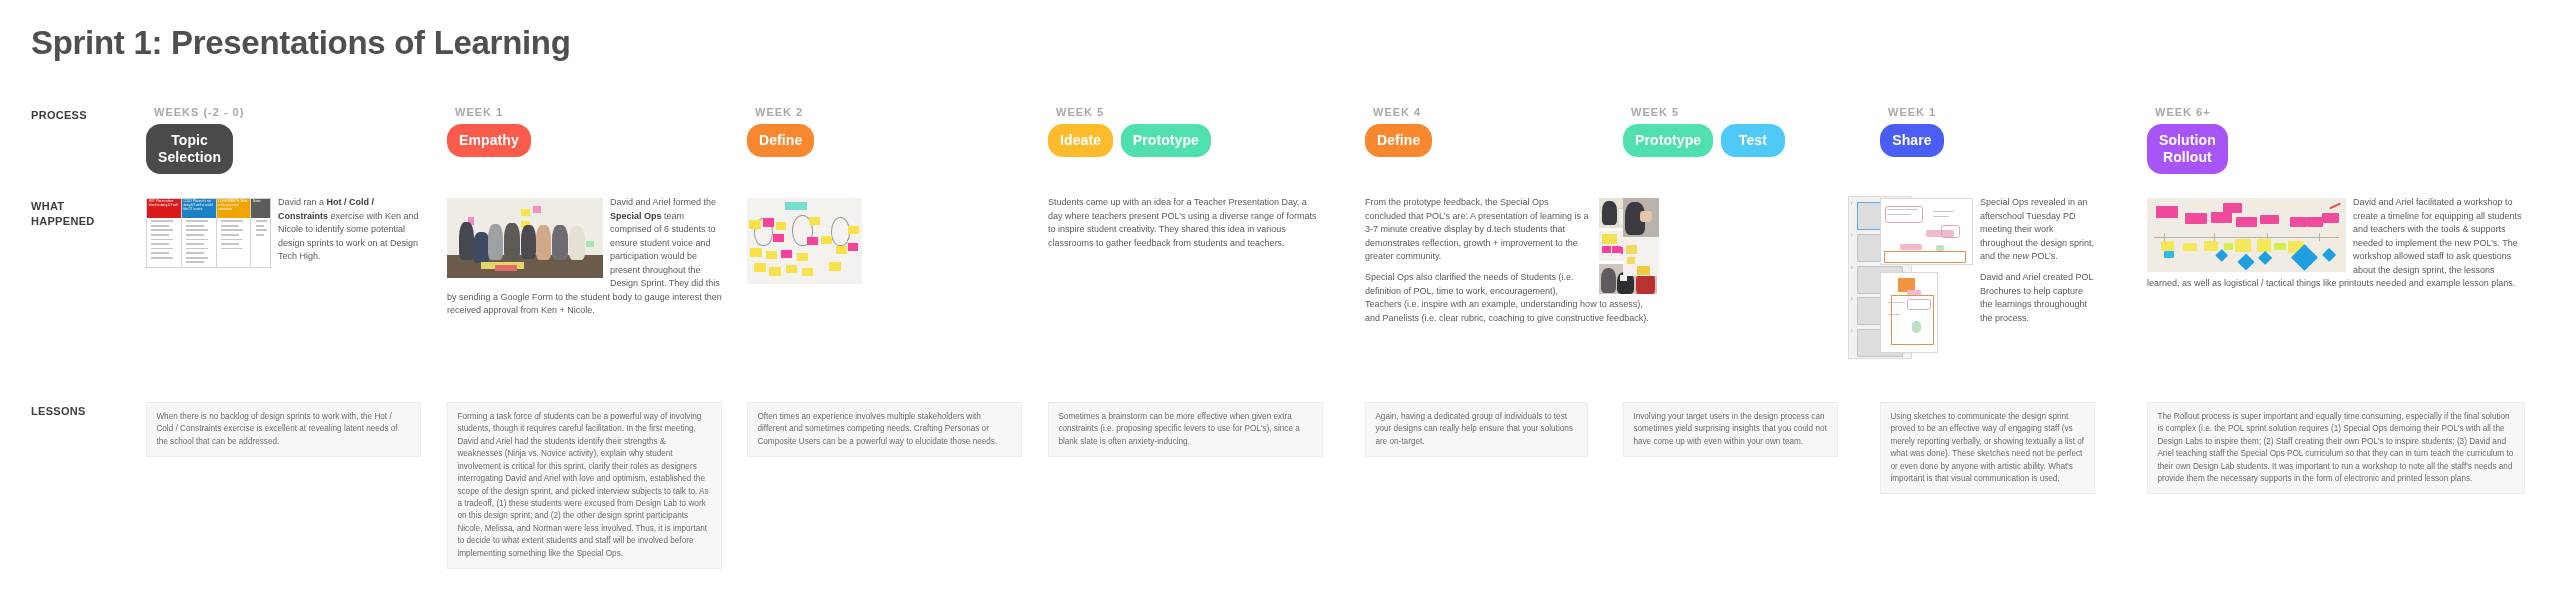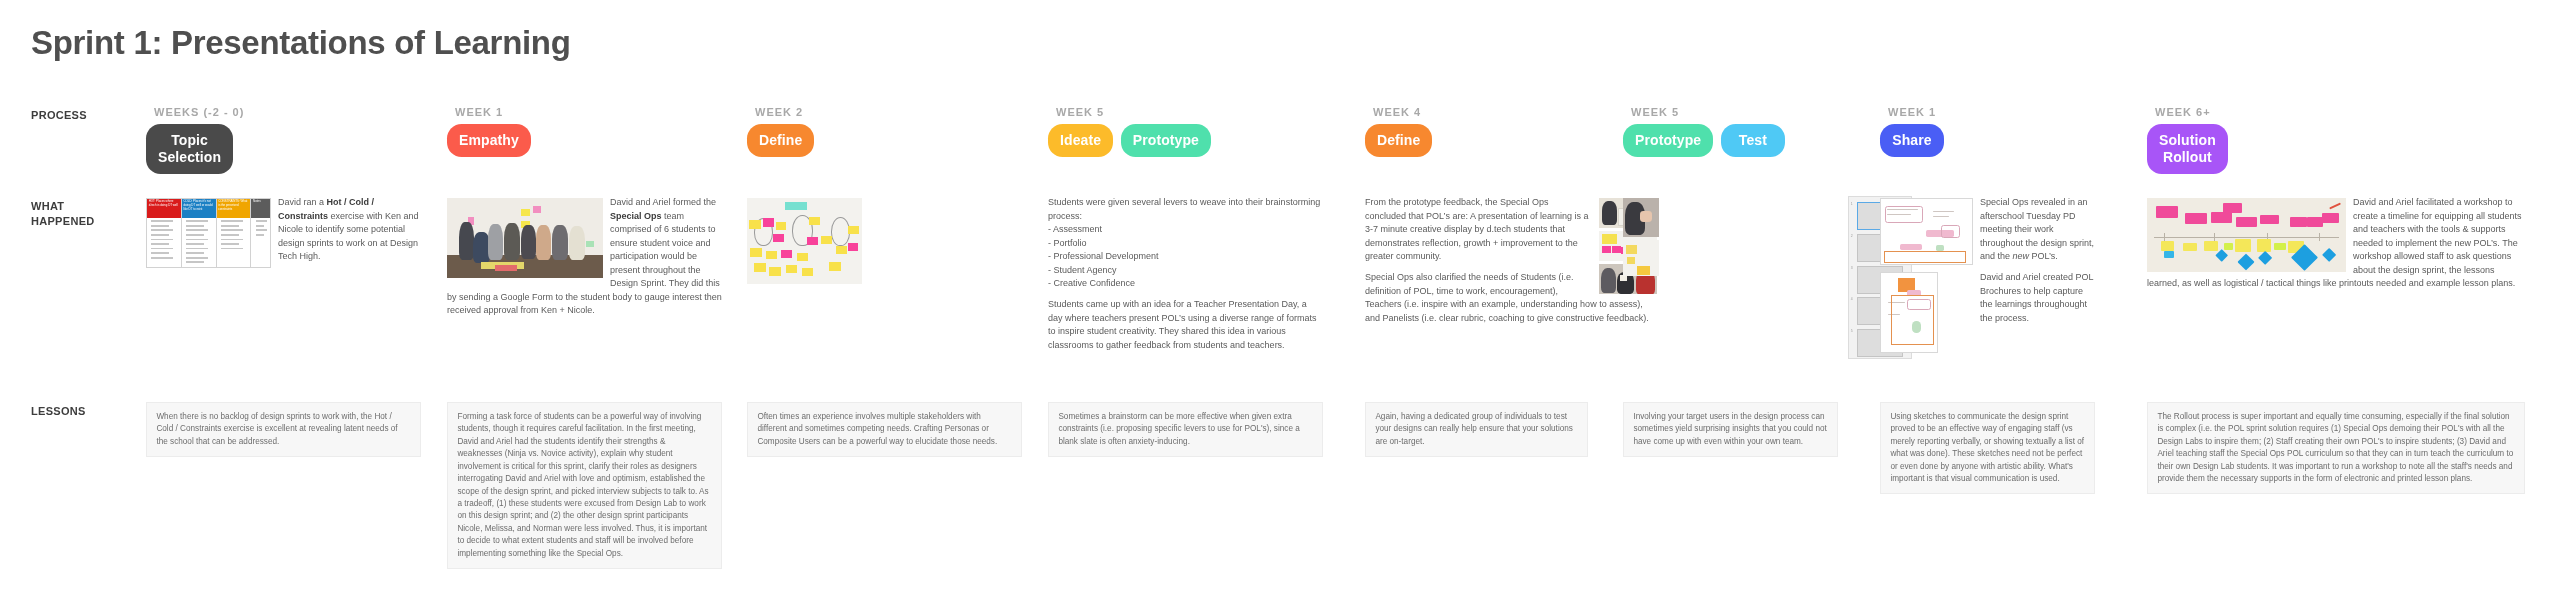--- a/index.html
+++ b/index.html
@@ -270,21 +270,20 @@
 
   <div class="lesson" style="left:747px; width:275px;">Often times an experience involves multiple stakeholders with different and sometimes competing needs. Crafting Personas or Composite Users can be a powerful way to elucidate those needs.</div>
 
   <div class="week-label" style="left:1048px">WEEK 5</div>
   <div class="pill-row" style="left:1048px">
     <div class="pill" style="background:#fcbb2a;">Ideate</div>
     <div class="pill" style="background:#4fe0ac;">Prototype</div>
   </div>
 
   <div class="wh" style="left:1048px; width:275px;">
-    <p>Students were given several levers to weave into their brainstorming process:<br>- Assessment<br>- Portfolio<br>- Professional Development<br>- Student Agency<br>- Creative Confidence</p>
     <p>Students came up with an idea for a Teacher Presentation Day, a day where teachers present POL’s using a diverse range of formats to inspire student creativity. They shared this idea in various classrooms to gather feedback from students and teachers.</p>
   </div>
 
   <div class="lesson" style="left:1048px; width:275px;">Sometimes a brainstorm can be more effective when given extra constraints (i.e. proposing specific levers to use for POL's), since a blank slate is often anxiety-inducing.</div>
 
   <div class="week-label" style="left:1365px">WEEK 4</div>
   <div class="pill-row" style="left:1365px">
     <div class="pill" style="background:#f7882f;">Define</div>
   </div>
 

